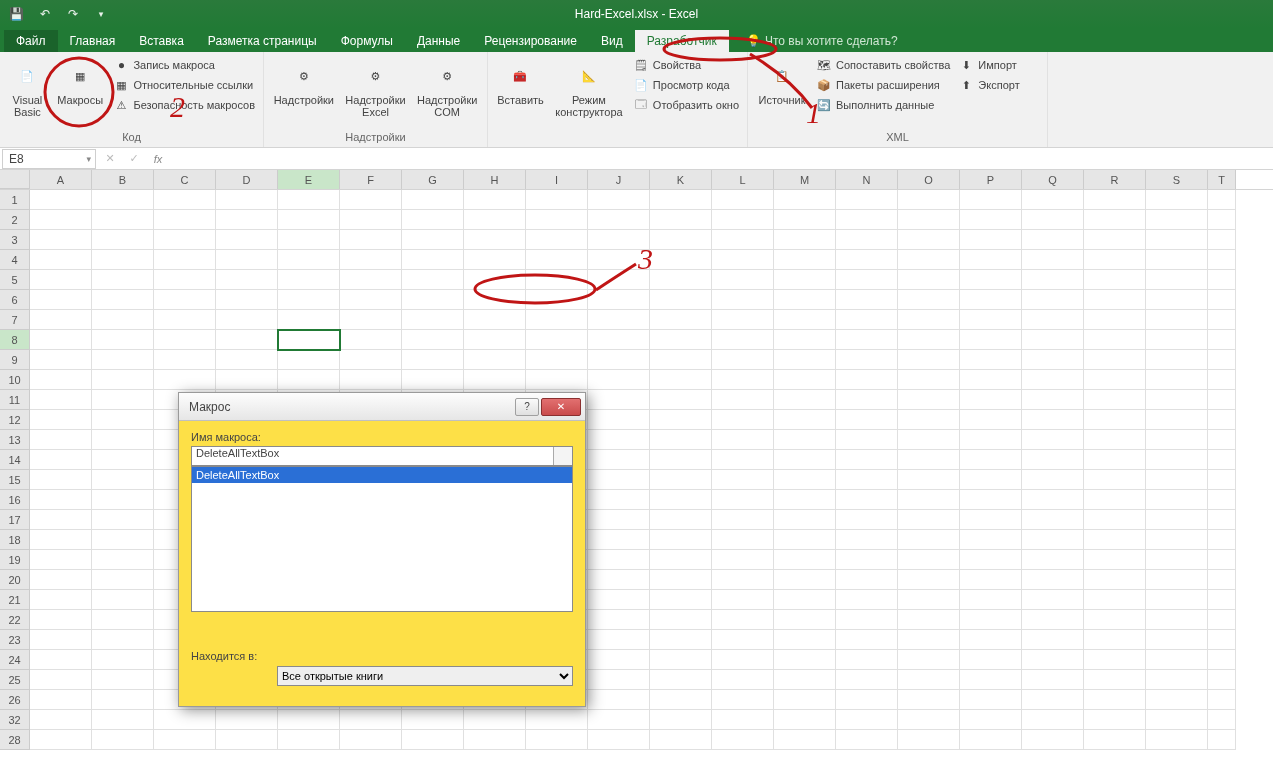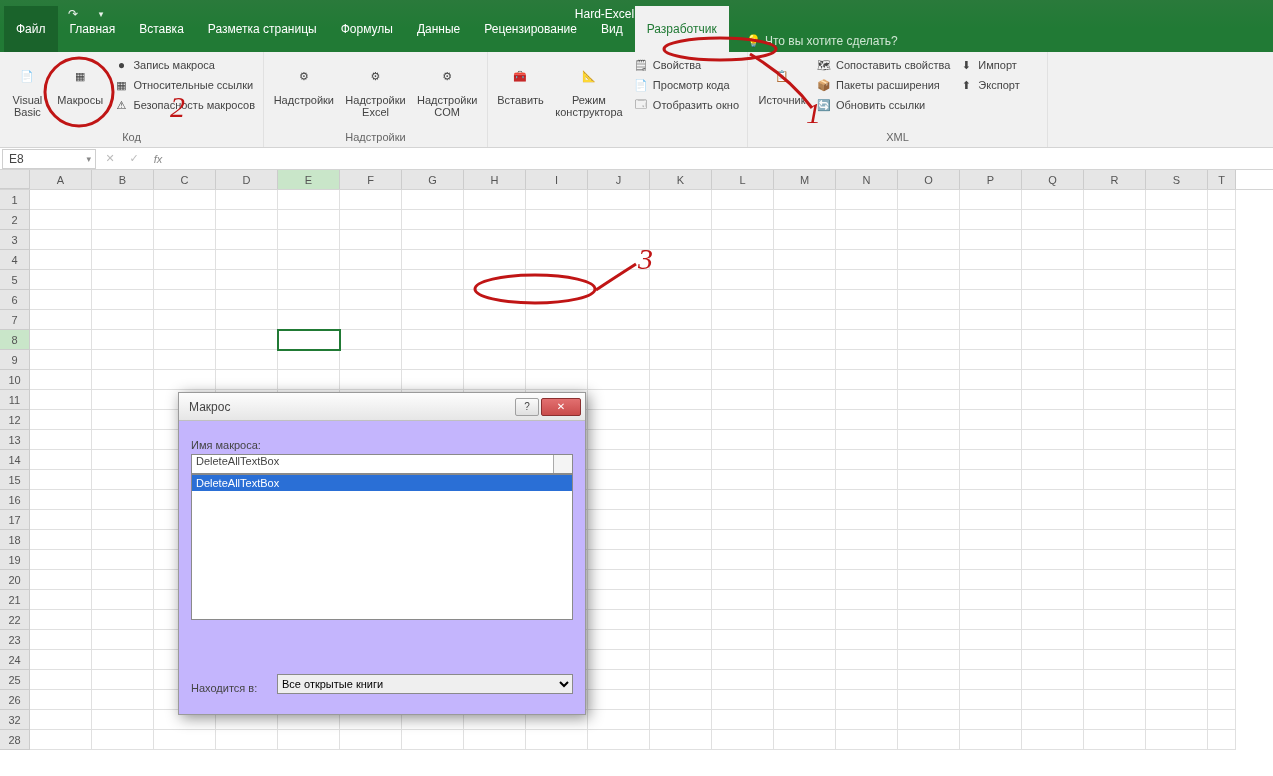--- a/index.html
+++ b/index.html
@@ -6,21 +6,21 @@
 body { background: #fff; width: 1273px; height: 776px; overflow: hidden; position: relative; font-size: 12px; color: #444; }
 
 
 .titlebar { height: 28px; background: linear-gradient(#2a7a3b,#217a35); display: flex; align-items: center; position: relative; }
 .qat { display: flex; align-items: center; gap: 6px; padding-left: 6px; }
 .qat-btn { width: 22px; height: 22px; display: flex; align-items: center; justify-content: center; color: #fff; opacity: .9; }
 .title-text { position: absolute; left: 50%; transform: translateX(-50%); color: #fff; font-size: 12px; }
 
 
 .tabs { height: 24px; background: #217a35; display: flex; align-items: flex-end; padding-left: 4px; }
-.tab { padding: 16px 12px; color: #fff; font-size: 12px; cursor: pointer; position: relative; }
+.tab { padding: 4px 12px; color: #fff; font-size: 12px; cursor: pointer; position: relative; }
 .tab.file { background: #1a632b; }
 .tab.active { background: #f1f1f1; color: #217a35; }
 .tellme { color: #cfe6d3; margin-left: 18px; font-size: 12px; padding: 4px 0; }
 
 
 .ribbon { height: 96px; background: #f1f1f1; border-bottom: 1px solid #d4d4d4; display: flex; }
 .group { border-right: 1px solid #e1e1e1; display: flex; flex-direction: column; justify-content: space-between; padding: 4px 6px 2px; position: relative; }
 .group-label { text-align: center; font-size: 11px; color: #666; padding: 2px 0; }
 .group-body { flex: 1; display: flex; align-items: flex-start; gap: 4px; }
 .big-btn { display: flex; flex-direction: column; align-items: center; gap: 2px; width: 56px; text-align: center; font-size: 11px; color: #444; padding-top: 4px; cursor: pointer; }
@@ -43,39 +43,39 @@
 .col-h { width: 62px; background: #e6e6e6; border-right: 1px solid #ccc; text-align: center; font-size: 11px; color: #555; line-height: 20px; }
 .row { display: flex; height: 20px; }
 .row-h { width: 30px; background: #e6e6e6; border-right: 1px solid #ccc; border-bottom: 1px solid #ccc; text-align: center; font-size: 11px; color: #555; line-height: 20px; }
 .cell { width: 62px; border-right: 1px solid #e0e0e0; border-bottom: 1px solid #e0e0e0; }
 .row.active .row-h { background: #c9e6c9; }
 .col-h.active { background: #c9e6c9; }
 .cell.selected { outline: 2px solid #217a35; outline-offset: -1px; position: relative; }
 .col-h.col-T{width:28px;}
 
 
-.dialog-shadow { position: absolute; left: 178px; top: 222px; width: 408px; background: #c4b5fd; border: 1px solid #9a9a9a; box-shadow: 3px 3px 14px rgba(0,0,0,.45); }
+.dialog-shadow { position: absolute; left: 178px; top: 222px; width: 408px; background: #fde047; border: 1px solid #9a9a9a; box-shadow: 3px 3px 14px rgba(0,0,0,.45); }
 .dialog-titlebar { height: 28px; background: linear-gradient(#fdfdfd,#e6e6e6); border-bottom: 1px solid #c0c0c0; display: flex; align-items: center; padding: 0 4px 0 10px; font-size: 12px; }
 .dialog-titlebar .dt-title { flex: 1; }
 .dlg-btn { width: 24px; height: 18px; border: 1px solid #a0a0a0; border-radius: 2px; display: flex; align-items: center; justify-content: center; margin-left: 2px; font-size: 10px; background: linear-gradient(#fafafa,#e0e0e0); }
 .dlg-btn.close { background: linear-gradient(#e27070,#c94b4b); color: #fff; width: 40px; border-color: #8a2f2f; }
 .dialog-body { padding: 10px 12px 12px; }
-.field-label { font-size: 11px; margin-bottom: 3px; margin-top: 8px; }
+.field-label { font-size: 11px; margin-bottom: 3px; }
 .macro-row { display: flex; gap: 10px; }
 .macro-left { flex: 1; }
 .macro-input { width: 100%; height: 20px; border: 1px solid #8a8a8a; background: #fff; padding: 0 4px; font-size: 11px; position: relative; }
 .macro-input::after { content: ""; position: absolute; right: 0; top: 0; bottom: 0; width: 18px; border-left: 1px solid #aaa; background: #f4f4f4; }
 .macro-list { border: 1px solid #8a8a8a; background: #fff; height: 146px; margin-top: 0; overflow-y: scroll; }
 .macro-item { padding: 2px 4px; font-size: 11px; }
 .macro-item.selected { background: #2a6fd6; color: #fff; }
 .btn-col { width: 96px; display: flex; flex-direction: column; gap: 6px; }
 .win-btn { height: 24px; border: 1px solid #8a8a8a; border-radius: 3px; background: linear-gradient(#fdfdfd,#e4e4e4); font-size: 11px; cursor: pointer; }
 .win-btn:disabled { color: #a5a5a5; }
 .lower-fields { margin-top: 14px; }
-.select-row { display: flex; align-items: flex-end; gap: 8px; margin-bottom: 8px; }
+.select-row { display: flex; align-items: center; gap: 8px; margin-bottom: 8px; }
 .select-row select { flex: 1; height: 20px; font-size: 11px; border: 1px solid #8a8a8a; margin-top: 40px; }
 .cancel-row { text-align: right; margin-top: 48px; }
 
 
 .annot { position: absolute; color: #c01515; font-family: "Times New Roman", serif; font-size: 30px; font-style: italic; z-index: 100; pointer-events: none; }
 svg.anno { position: absolute; pointer-events: none; z-index: 90; }
 </style>
 </head>
 <body>
 
@@ -191,21 +191,21 @@
         <div class="small-btn">
             <span class="icon">🗺</span>
             <span>Сопоставить свойства</span>
           </div>
         <div class="small-btn">
             <span class="icon">📦</span>
             <span>Пакеты расширения</span>
           </div>
         <div class="small-btn">
             <span class="icon">🔄</span>
-            <span>Обновить ссылки</span>
+            <span>Выполнить данные</span>
           </div>
       </div>
       <div class="small-col">
         <div class="small-btn">
             <span class="icon">⬇</span>
             <span>Импорт</span>
           </div>
         <div class="small-btn">
             <span class="icon">⬆</span>
             <span>Экспорт</span>

